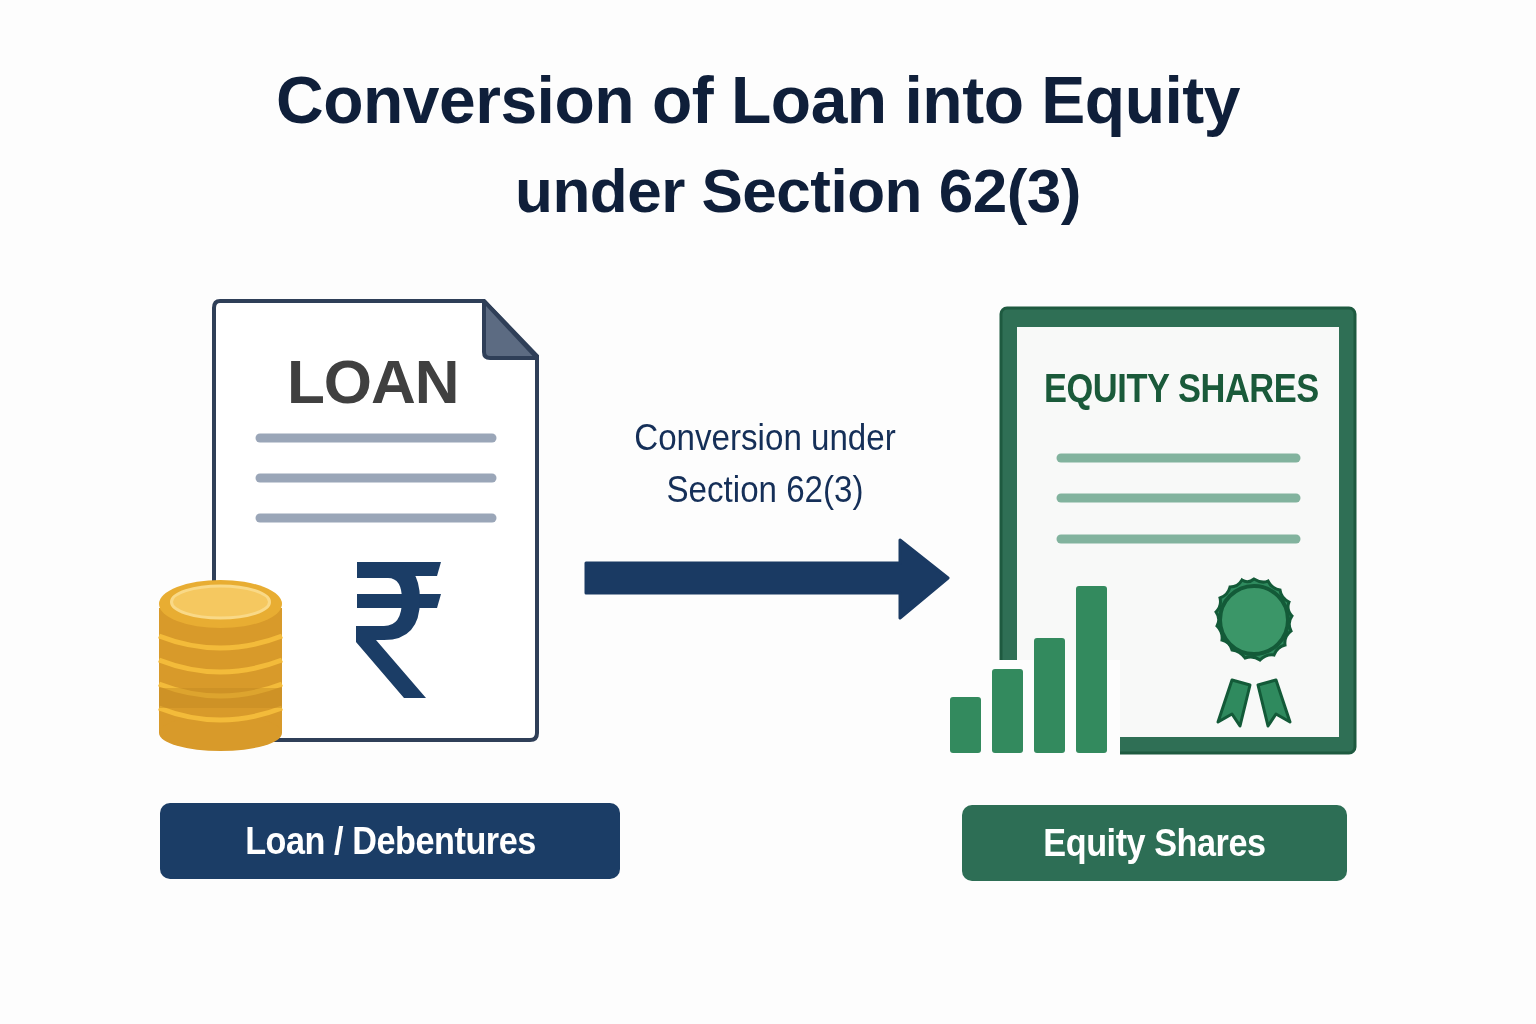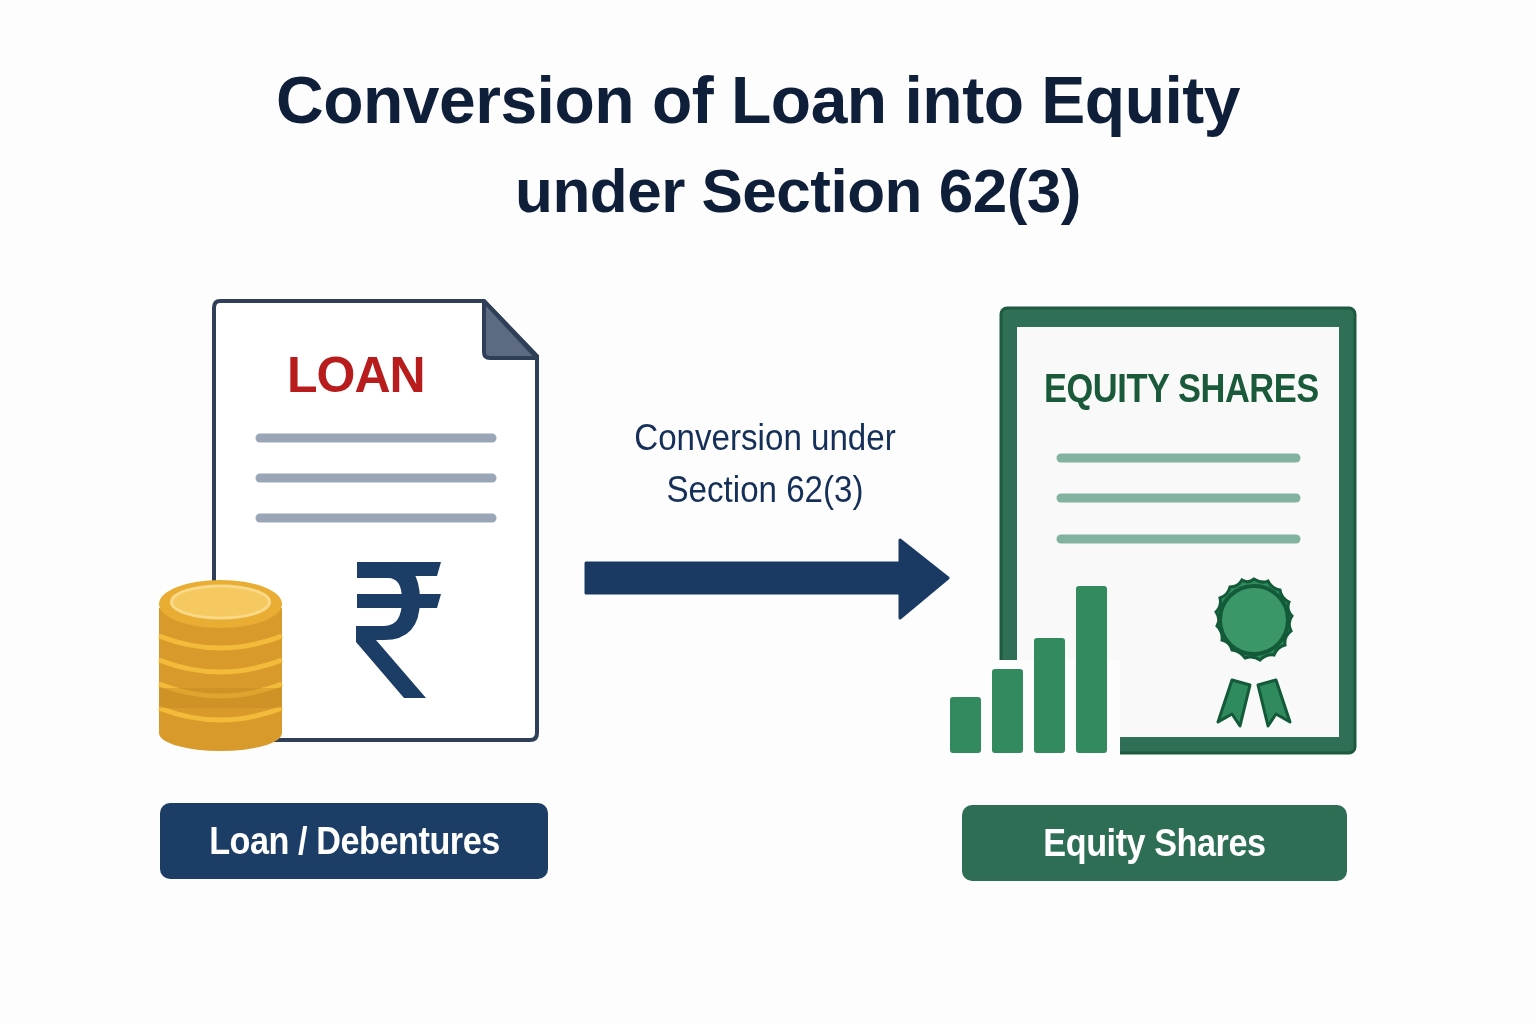--- a/index.html
+++ b/index.html
@@ -11,35 +11,35 @@
   .title {
     position: absolute; left: 0; width: 1536px; text-align: center;
     color: #0f1f3a; font-weight: bold; letter-spacing: -0.5px;
   }
   .title.l1 { top: 62px; font-size: 66px; left: -10px; }
   .title.l2 { top: 155px; font-size: 62px; left: 30px; }
   .art { position: absolute; left: 0; top: 0; }
   .doc-text {
     position: absolute; font-weight: bold; white-space: nowrap;
   }
-  .loan-word { left: 287px; top: 346px; font-size: 50px; color: #b91c1c; letter-spacing: -1px; }
+  .loan-word { left: 287px; top: 346px; font-size: 62px; color: #404040; letter-spacing: -1px; }
   .eq-word { left: 1044px; top: 366px; font-size: 40px; color: #1a5a3a; transform: scaleX(0.86); transform-origin: left; letter-spacing: -0.5px; }
   .conv-label {
     position: absolute; left: 570px; width: 390px; text-align: center;
     color: #152f58; font-size: 36px; line-height: 52px; top: 412px;
     transform: scaleX(0.92); transform-origin: center;
   }
   .badge {
     position: absolute; height: 76px; border-radius: 10px;
     color: #fff; font-size: 38px; font-weight: bold;
     display: flex; align-items: center; justify-content: center;
     letter-spacing: -0.5px;
   }
   .badge span { transform: scaleX(0.9); display: inline-block; }
-  .badge.loan { left: 160px; top: 803px; width: 388px; background: #1b3d66; }
+  .badge.loan { left: 160px; top: 803px; width: 460px; background: #1b3d66; }
   .badge.eq { left: 962px; top: 805px; width: 385px; background: #2d6e55; }
 </style>
 </head>
 <body>
 
 <div class="title l1">Conversion of Loan into Equity</div>
 <div class="title l2">under Section 62(3)</div>
 
 <svg class="art" width="1536" height="1024" viewBox="0 0 1536 1024" xmlns="http://www.w3.org/2000/svg">
 

